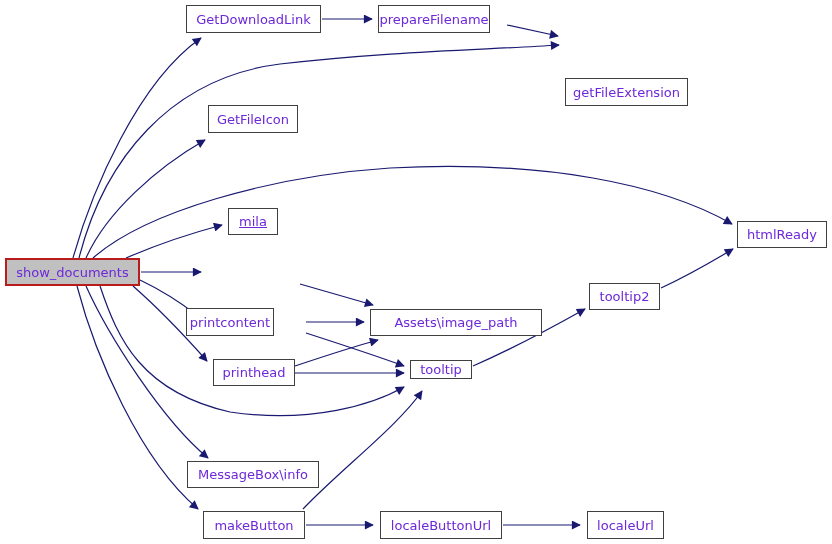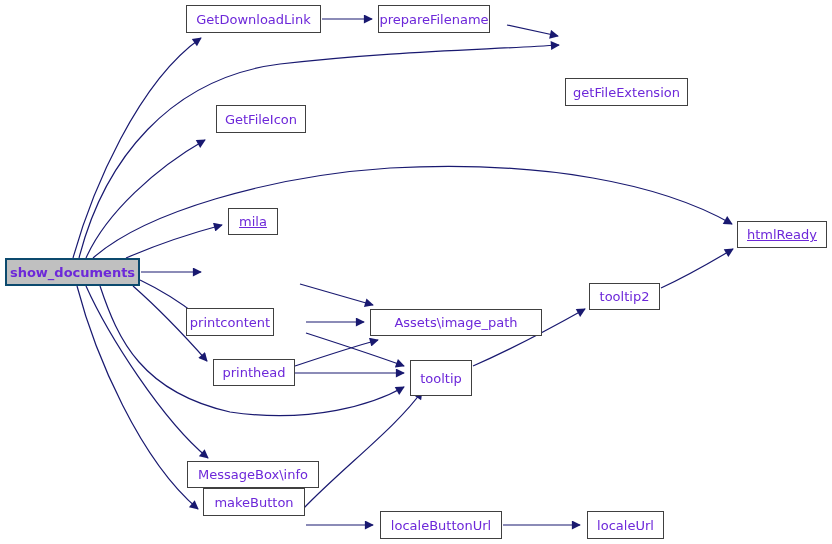--- a/index.html
+++ b/index.html
@@ -29,23 +29,22 @@
     color: #6d28d9;
     font-size: 13px;
     display: flex;
     align-items: center;
     justify-content: center;
     white-space: nowrap;
     cursor: pointer;
   }
   .node.root {
     background: #c0c0c0;
-    border: 2px solid #0c4a6e;
+    border: 2px solid #b91c1c;
     cursor: default;
-    font-weight: bold;
   }
 </style>
 </head>
 <body>
 
 <div id="canvas">
 
   <svg id="edges" width="832" height="544" viewBox="0 0 832 544" xmlns="http://www.w3.org/2000/svg">
     <defs>
       <marker id="arrowhead" viewBox="0 0 10 10" refX="9" refY="5" markerWidth="11" markerHeight="9" markerUnits="userSpaceOnUse" orient="auto-start-reverse">
@@ -75,26 +74,26 @@
     <path class="edge" d="M 661 288 C 687 276, 713 261, 733 249" marker-end="url(#arrowhead)"></path>
     <path class="edge" d="M 303 509 C 340 470, 398 426, 422 391" marker-end="url(#arrowhead)"></path>
     <path class="edge" d="M 306 525 L 373 525" marker-end="url(#arrowhead)"></path>
     <path class="edge" d="M 503 525 L 580 525" marker-end="url(#arrowhead)"></path>
   </svg>
 
   <div class="node root" style="left:5px;   top:258px; width:135px; height:28px;">show_documents</div>
   <div class="node" style="left:186px; top:5px;   width:135px; height:28px;">GetDownloadLink</div>
   <div class="node" style="left:378px; top:5px;   width:112px; height:28px;">prepareFilename</div>
   <div class="node" style="left:565px; top:30px;  width:123px; height:28px;margin-top:48px;">getFileExtension</div>
-  <div class="node" style="left:216px; top:105px; width:90px;  height:28px;">GetFileIcon</div>
+  <div class="node" style="left:208px; top:105px; width:90px;  height:28px;">GetFileIcon</div>
   <div class="node" style="left:228px; top:208px; width:50px;  height:27px;text-decoration:underline;">mila</div>
   <div class="node" style="left:186px; top:308px; width:88px; height:28px;">printcontent</div>
   <div class="node" style="left:213px; top:359px; width:82px;  height:27px;">printhead</div>
   <div class="node" style="left:370px; top:309px; width:172px; height:27px;">Assets\image_path</div>
-  <div class="node" style="left:410px; top:360px; width:62px;  height:36px;">tooltip</div>
+  <div class="node" style="left:410px; top:360px; width:62px;  height:19px;">tooltip</div>
   <div class="node" style="left:589px; top:283px; width:71px;  height:27px;">tooltip2</div>
-  <div class="node" style="left:737px; top:221px; width:90px;  height:27px;text-decoration:underline;">htmlReady</div>
+  <div class="node" style="left:737px; top:221px; width:90px;  height:27px;">htmlReady</div>
   <div class="node" style="left:187px; top:461px; width:132px; height:27px;">MessageBox\info</div>
-  <div class="node" style="left:203px; top:488px; width:102px; height:28px;">makeButton</div>
+  <div class="node" style="left:203px; top:511px; width:102px; height:28px;">makeButton</div>
   <div class="node" style="left:380px; top:511px; width:122px; height:28px;">localeButtonUrl</div>
   <div class="node" style="left:587px; top:511px; width:77px;  height:28px;">localeUrl</div>
 
 </div>
 
 </body></html>

